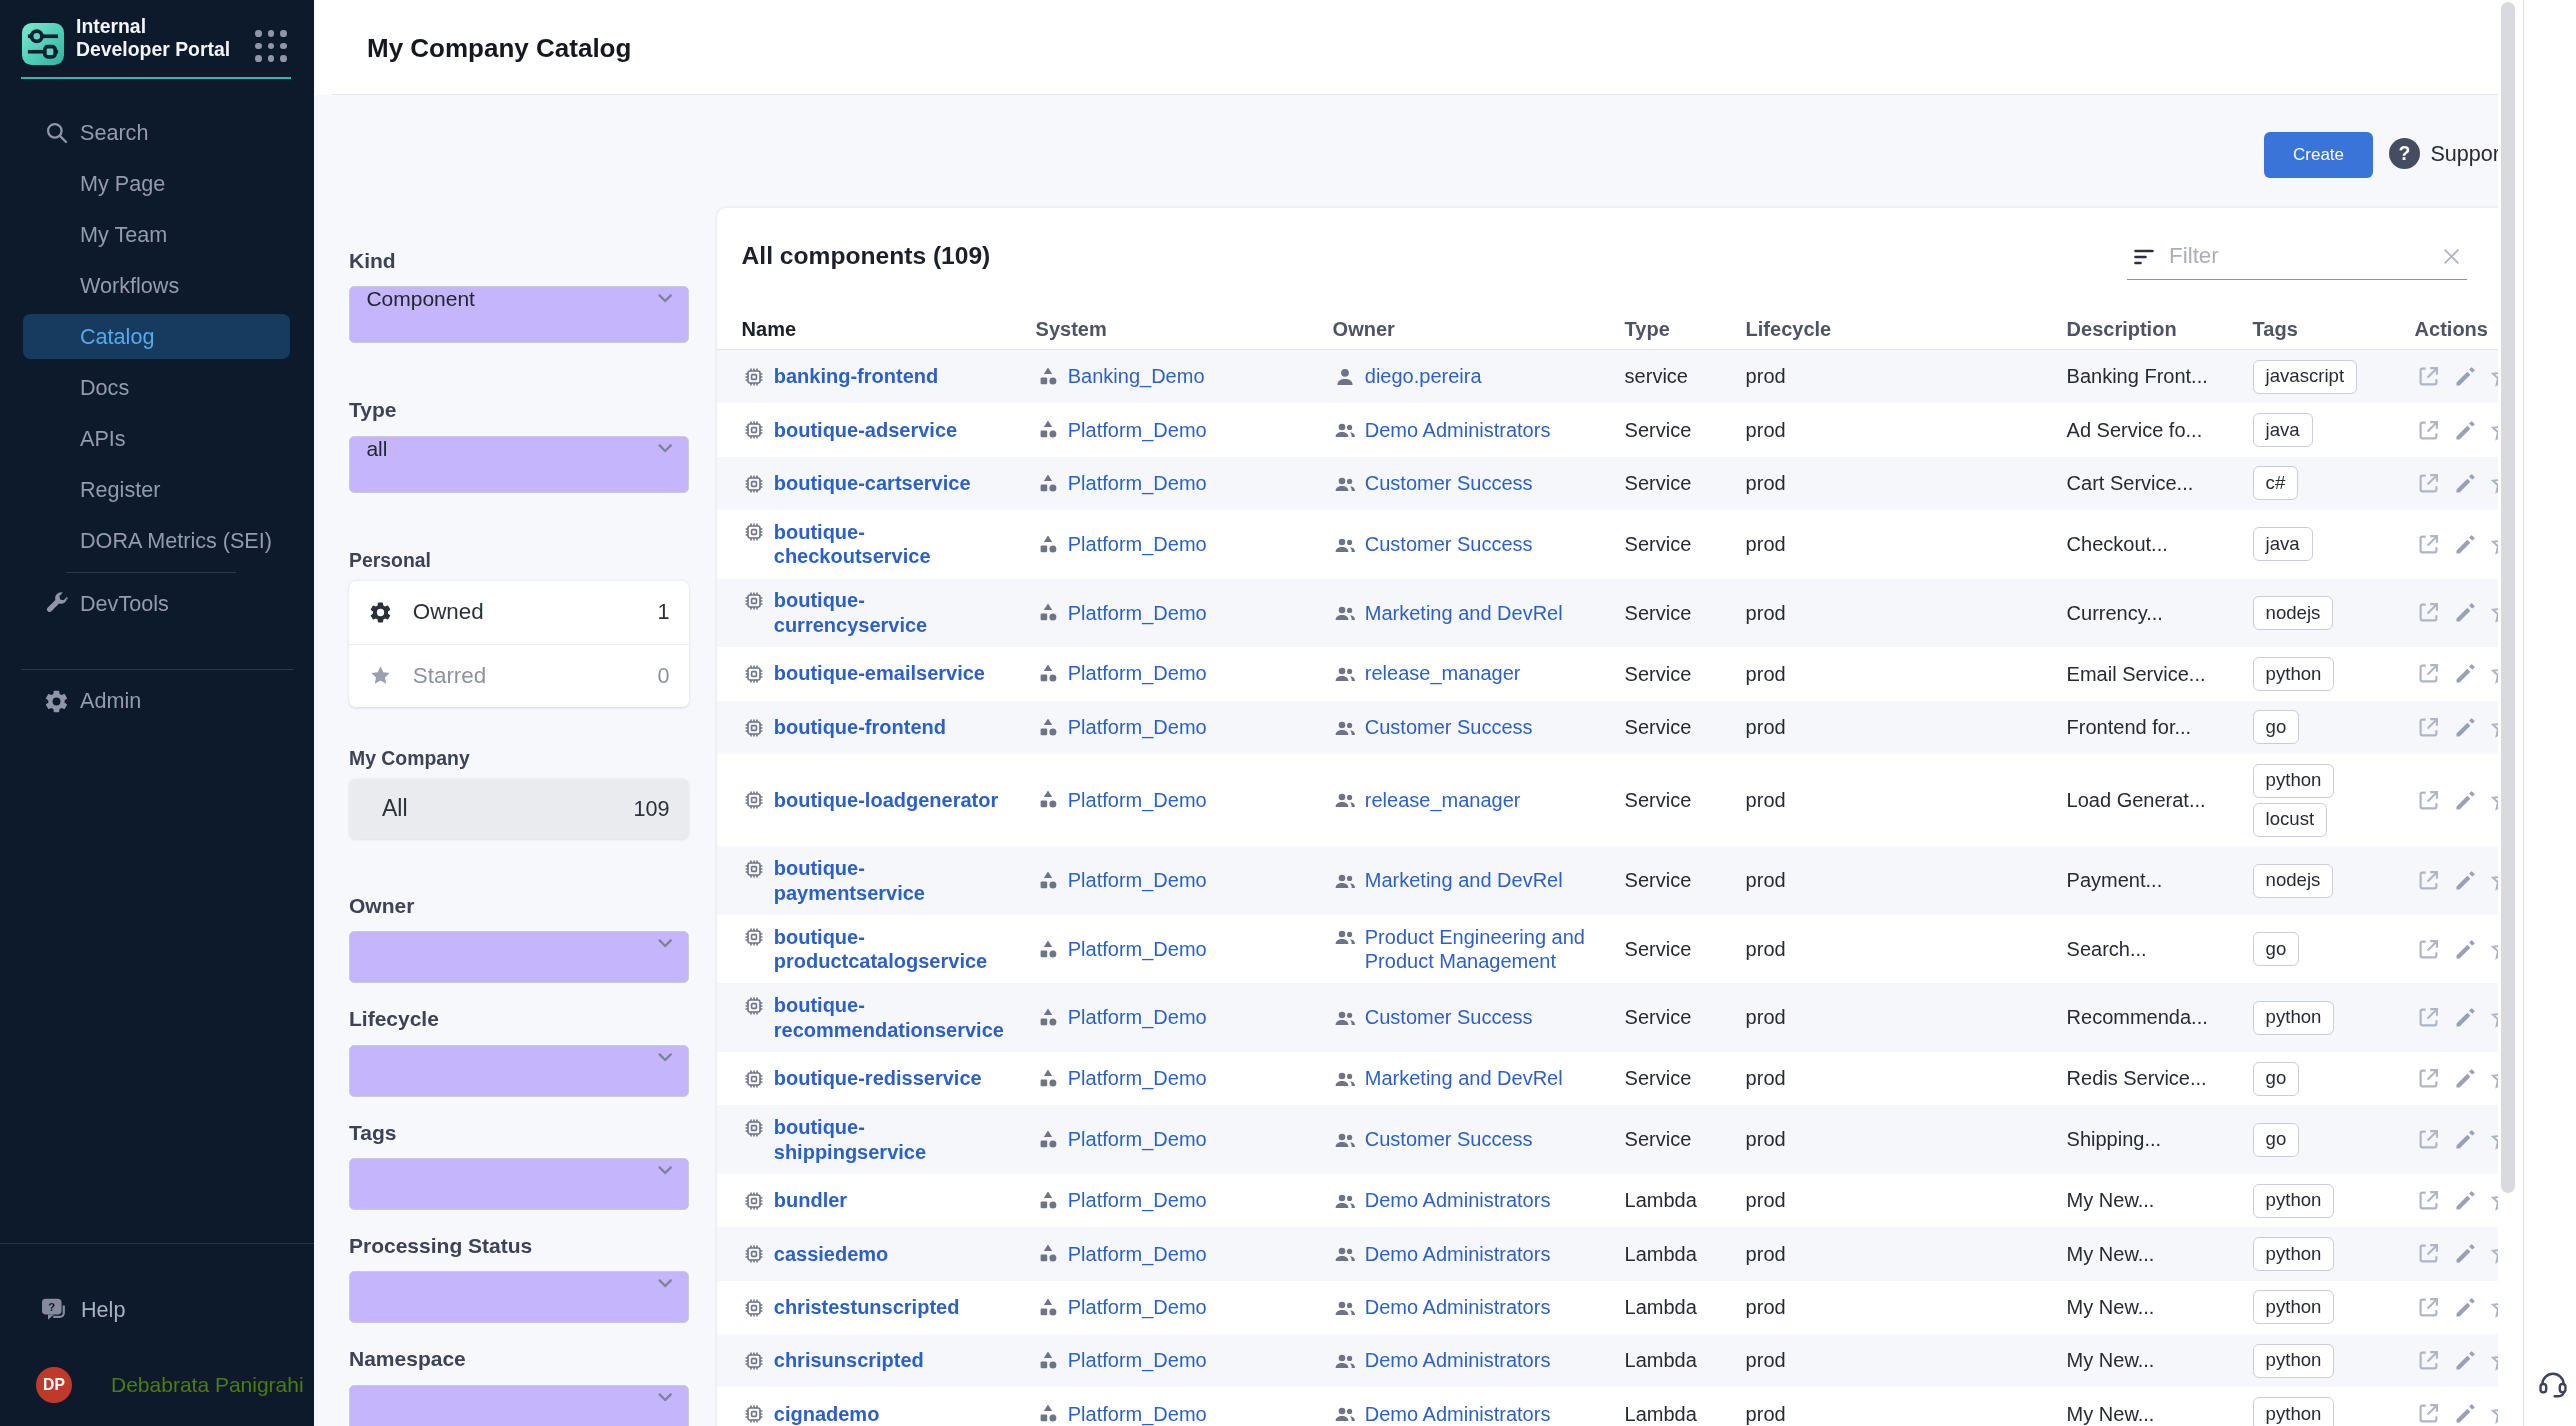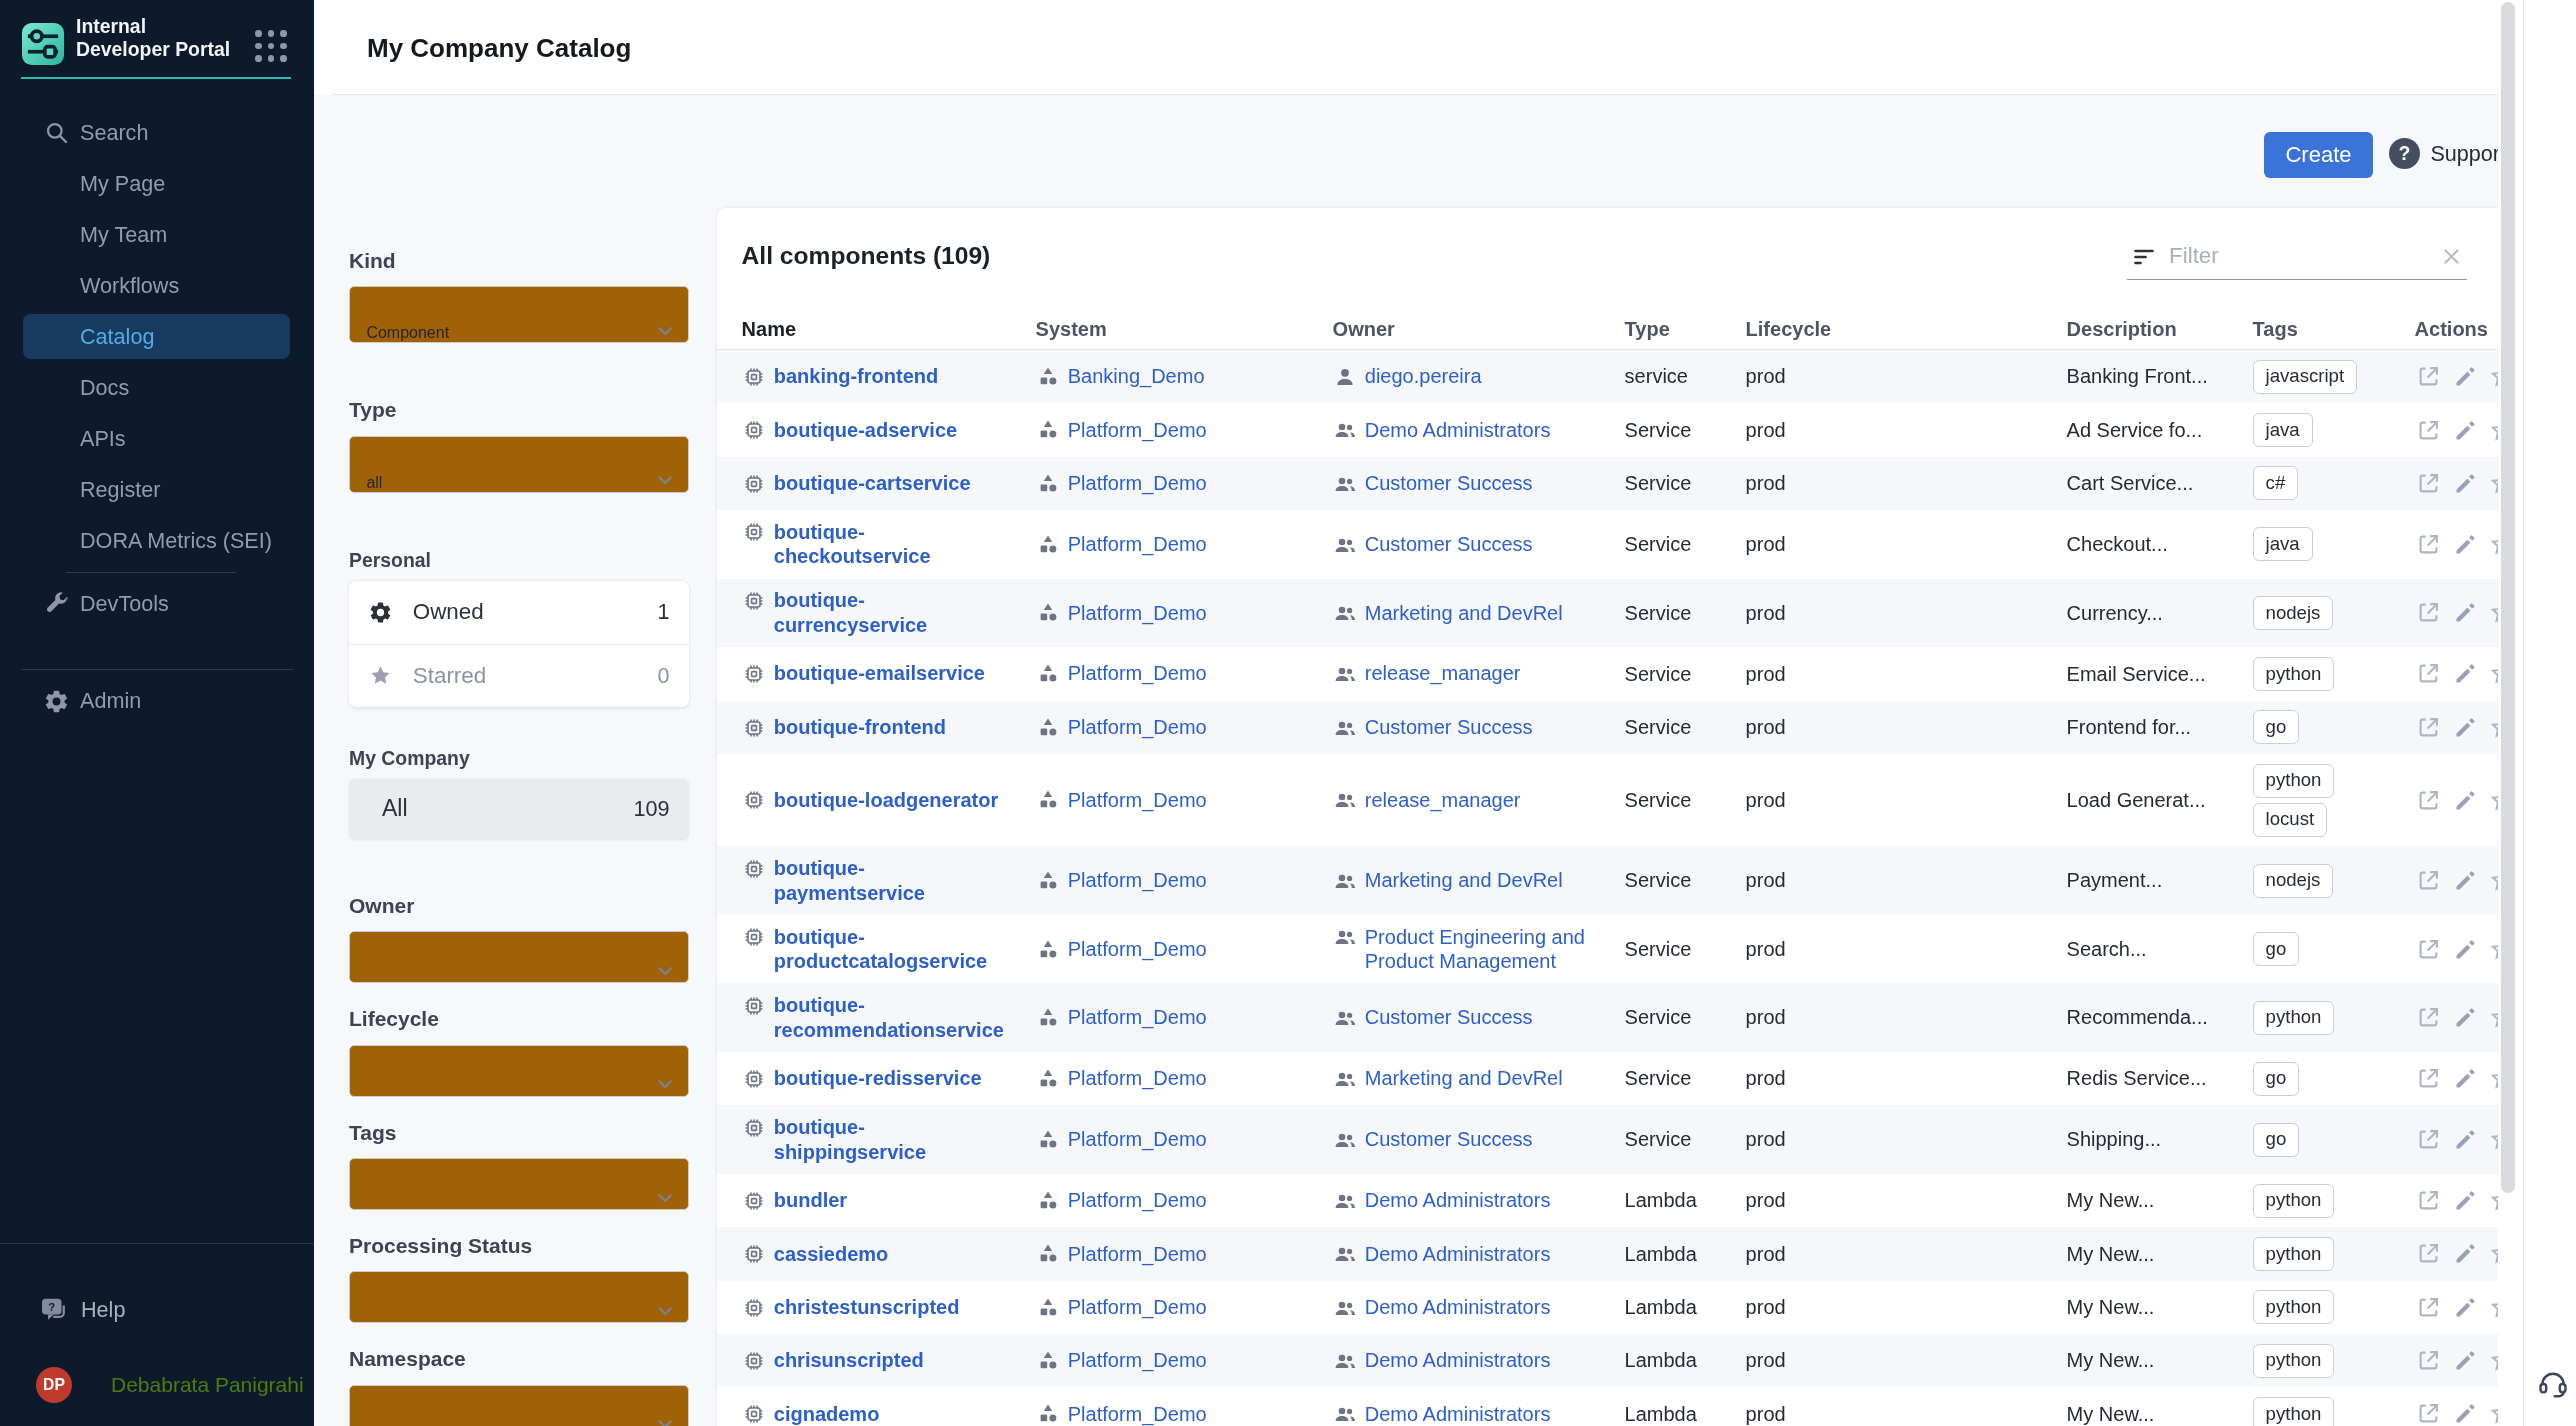--- a/index.html
+++ b/index.html
@@ -47,31 +47,31 @@
   .right-strip { position:absolute; left:2523px; top:0; width:53px; height:1427px; background:#fff; border-left:0.7px solid #e0e2e7; z-index:6; }
   .headset { position:absolute; left:12px; bottom:27px; width:34px; height:34px; color:#3c445b; cursor:pointer; }
   .headset svg { width:34px; height:34px; }
   .scroll-track { position:absolute; left:2498px; top:0; width:24.6px; height:1427px; background:#ffffff; z-index:5; }
   .scroll-thumb { position:absolute; left:3px; top:1.5px; width:14px; height:1191px; background:#d8dade; border-radius:7.5px; }
 
   
   .content { position:absolute; left:314px; top:95px; width:2209px; height:1331px; background:#f7f8fb; overflow:hidden; }
 
   .create-btn { position:absolute; left:1950px; top:37px; width:109px; height:46px; background:var(--c-create);
-                color:#fff; font-size:22px; border:none; border-radius:6px; cursor:pointer; font-family:inherit; }
+                color:#fff; font-size:17px; border:none; border-radius:6px; cursor:pointer; font-family:inherit; }
   .support { position:absolute; left:2075px; top:43px; display:flex; align-items:center; gap:10.4px; cursor:pointer; }
   .q-circle { width:31px; height:31px; border-radius:50%; background:#454d60; color:#fff; font-size:19.4px; font-weight:bold;
               display:flex; align-items:center; justify-content:center; }
   .support .lbl { font-size:21.6px; color:#262b35; }
 
   
   .filter-col { position:absolute; left:35px; top:119px; width:340px;margin-top:32px; }
   .f-label { font-size:21px; font-weight:bold; color:#3d4354; line-height:30px; margin-bottom:10.4px; }
-  .f-select { height:57px; background:#a16207; border:1.5px solid #c8ccd6; border-radius:5.2px; position:relative;
-              display:flex; align-items:flex-end; padding:0 42px 0 16.4px; font-size:16px; color:#23272f; cursor:pointer; }
+  .f-select { height:57px; background:#c4b5fd; border:1.5px solid #c8ccd6; border-radius:5.2px; position:relative;
+              display:flex; align-items:flex-start; padding:0 42px 0 16.4px; font-size:21px; color:#23272f; cursor:pointer; }
   .f-select .chev { position:absolute; right:12px; width:22.4px; height:22.4px; color:#7c8292; }
   .f-select.small { height:52px; }
   .f-group { margin-bottom:52px; }
   .f-group.tight { margin-bottom:21px; }
   .sec-label { font-size:19.4px; font-weight:bold; color:#3d4354; line-height:30px; margin-bottom:6px; }
   .p-card { background:#fff; border-radius:6.7px; box-shadow:0 0.7px 3px rgba(25,30,50,.14); margin-bottom:36px; overflow:hidden; }
   .p-row { height:63px; display:flex; align-items:center; padding:0 19.4px; cursor:pointer; position:relative; }
   .p-row + .p-row { border-top:0.7px solid #ecedf1; }
   .p-row .ic { width:25px; height:25px; margin-right:19.4px; }
   .p-row .ic svg { width:25px; height:25px; }

